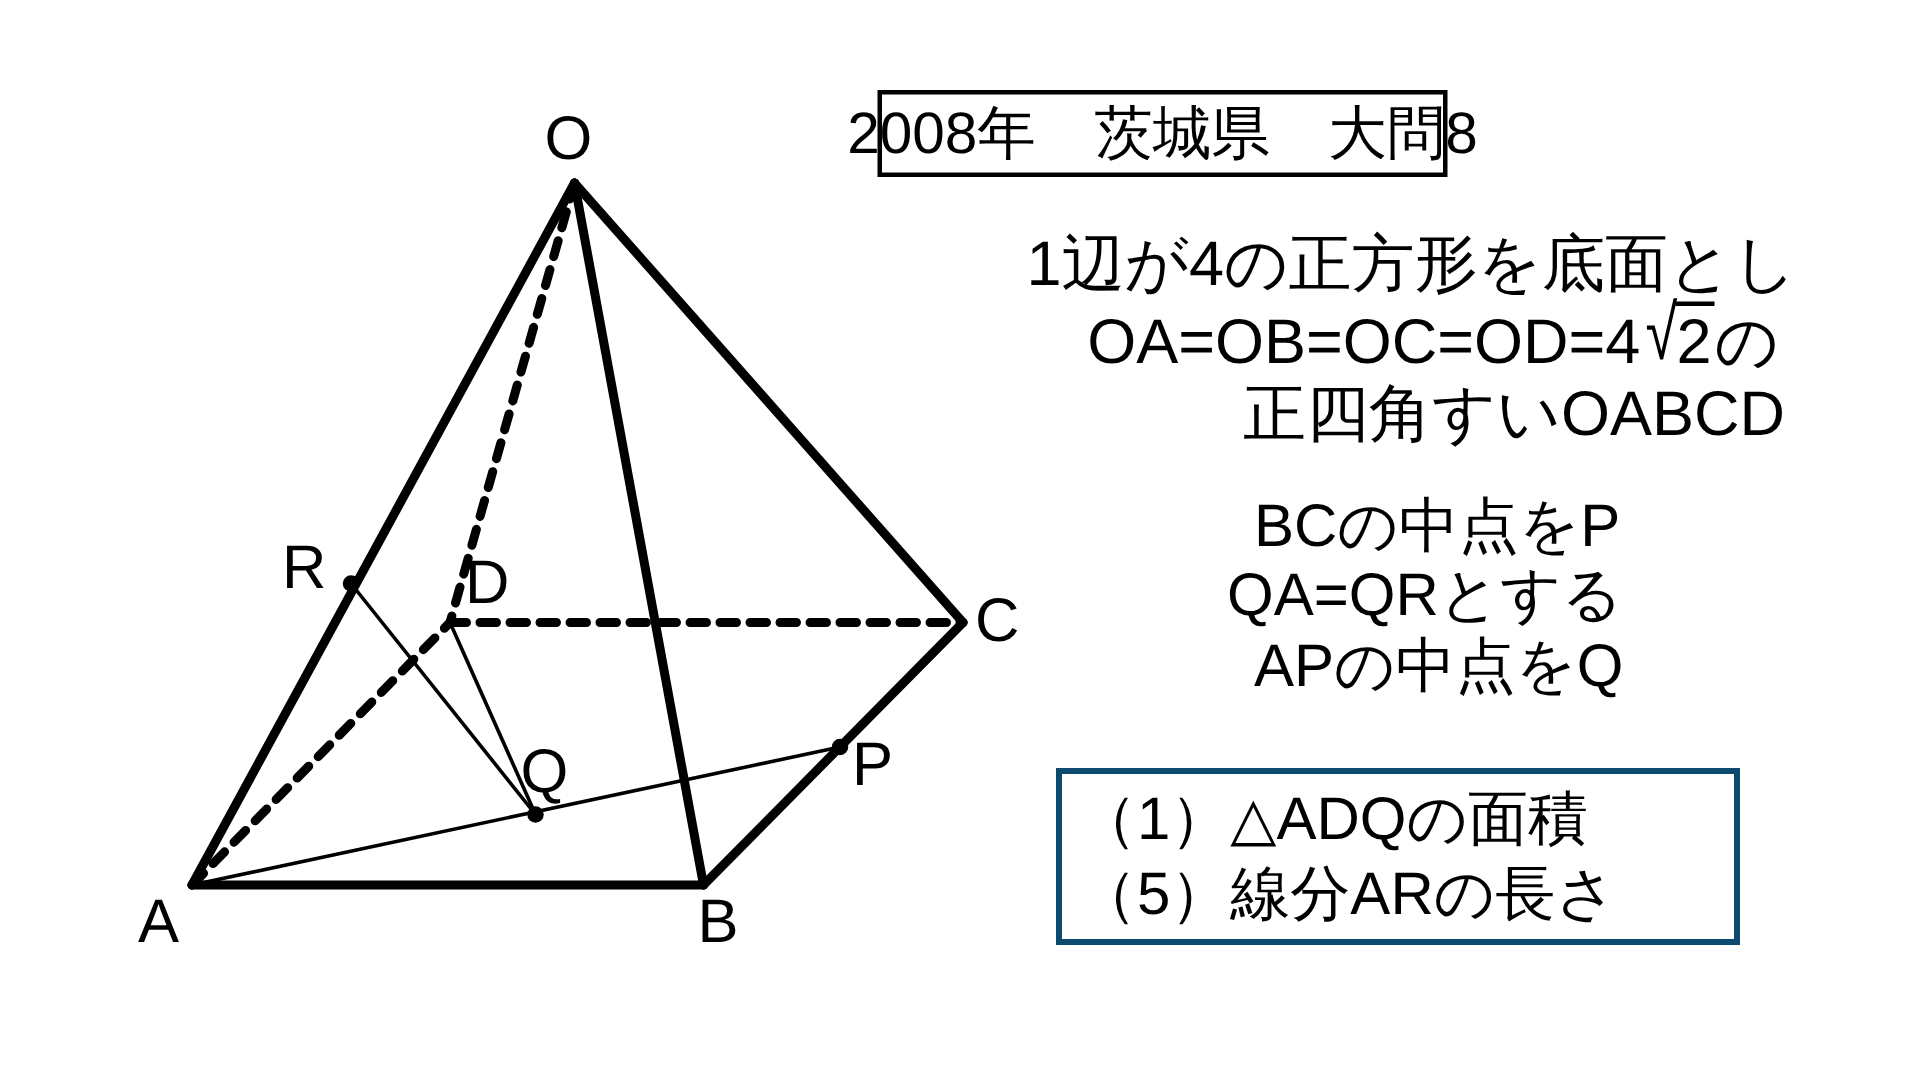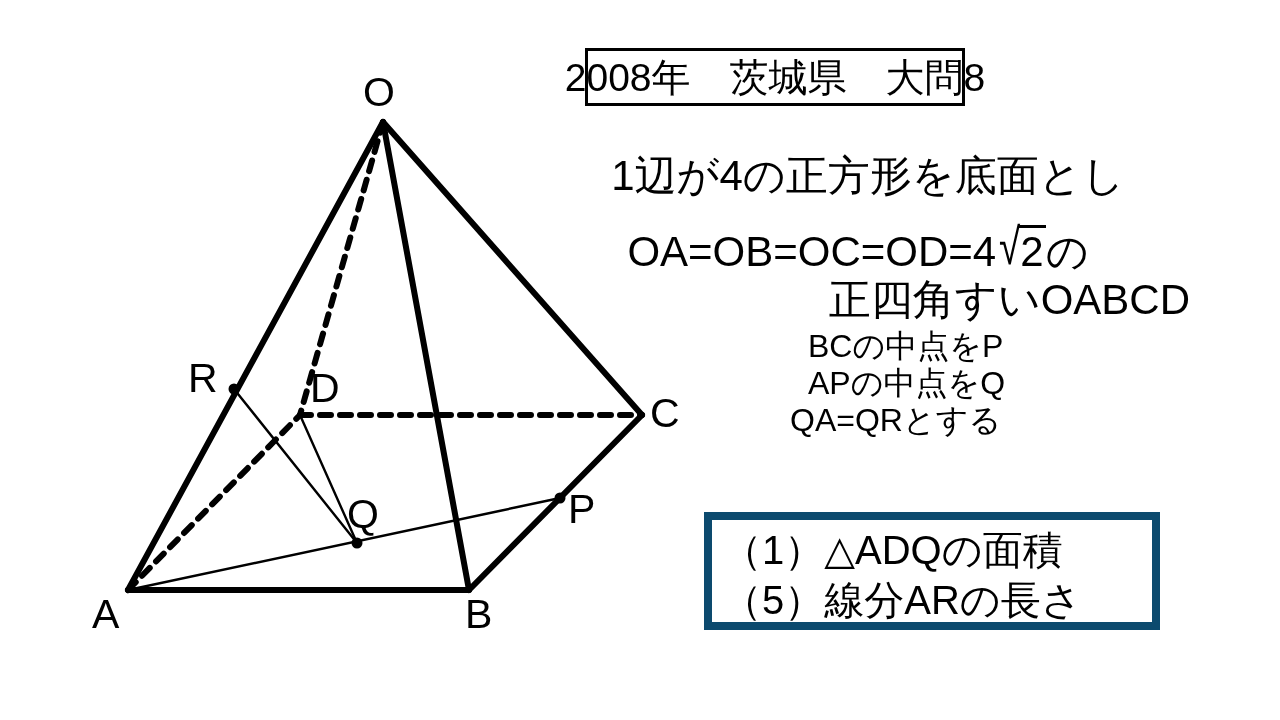--- a/index.html
+++ b/index.html
@@ -33,21 +33,21 @@
     line-height: 1;
     color: #000000;
     white-space: nowrap;
     user-select: none;
   }
 
   
   .title-box {
     position: absolute;
     left: 585px;
-    top: 48px;
+    top: 60px;
     width: 380px;
     height: 58px;
     border: 3px solid #000000;
     box-sizing: border-box;
     display: flex;
     align-items: center;
     justify-content: center;
   }
   .title-box .title-text {
     font-size: 39px;
@@ -62,22 +62,22 @@
     top: 152px;
     width: 668px;
     text-align: right;
     font-size: 42px;
     line-height: 1.16;
     white-space: nowrap;
   }
   .statement .ln {
     display: block;
   }
-  .statement .ln-1 { text-align: center; padding-left: 8px; }
-  .statement .ln-2 { text-align: center; padding-right: 12px; margin-top: 24px; }
+  .statement .ln-1 { text-align: right; padding-left: 8px; }
+  .statement .ln-2 { text-align: right; padding-right: 12px; }
   .statement .ln-3 { padding-right: 8px; }
 
   .radical {
     display: inline-block;
     position: relative;
     padding-left: 2px;
   }
   .radical .rad-sign {
     display: inline-block;
     transform: scaleY(1.22) scaleX(0.92);
@@ -86,37 +86,37 @@
   .radical .rad-body {
     display: inline-block;
     border-top: 3px solid #000000;
     padding-left: 1px;
     padding-right: 2px;
     margin-left: -2px;
   }
 
   .midpoints {
     position: absolute;
-    left: 780px;
+    left: 808px;
     top: 328px;
     width: 400px;
-    font-size: 32px;
+    font-size: 40px;
     line-height: 1.16;
     white-space: nowrap;
   }
   .midpoints .ln { display: block; text-align: left; padding-left: 28px; }
   .midpoints .ln-3 { padding-left: 10px; }
 
   .question-box {
     position: absolute;
     left: 704px;
     top: 512px;
     width: 456px;
     height: 118px;
-    border: 8px solid #0c4a6e;
+    border: 4px solid #0c4a6e;
     box-sizing: border-box;
     padding: 6px 0 0 10px;
   }
   .question-box .ln {
     display: block;
     font-size: 40px;
     line-height: 1.24;
     white-space: nowrap;
   }
 </style>
@@ -158,22 +158,22 @@
   </div>
 
   <div class="statement">
     <span class="ln ln-1">1辺が4の正方形を底面とし</span>
     <span class="ln ln-2"><span>OA=OB=OC=OD=4</span><span class="radical"><span class="rad-sign">√</span><span class="rad-body">2</span></span><span>の</span></span>
     <span class="ln ln-3">正四角すいOABCD</span>
   </div>
 
   <div class="midpoints">
     <span class="ln ln-1">BCの中点をP</span>
+    <span class="ln ln-3">QA=QRとする</span>
     <span class="ln ln-2">APの中点をQ</span>
-    <span class="ln ln-3">QA=QRとする</span>
   </div>
 
   <div class="question-box">
     <span class="ln">（1）△ADQの面積</span>
     <span class="ln">（5）線分ARの長さ</span>
   </div>
 
 </div>
 
 </body></html>

